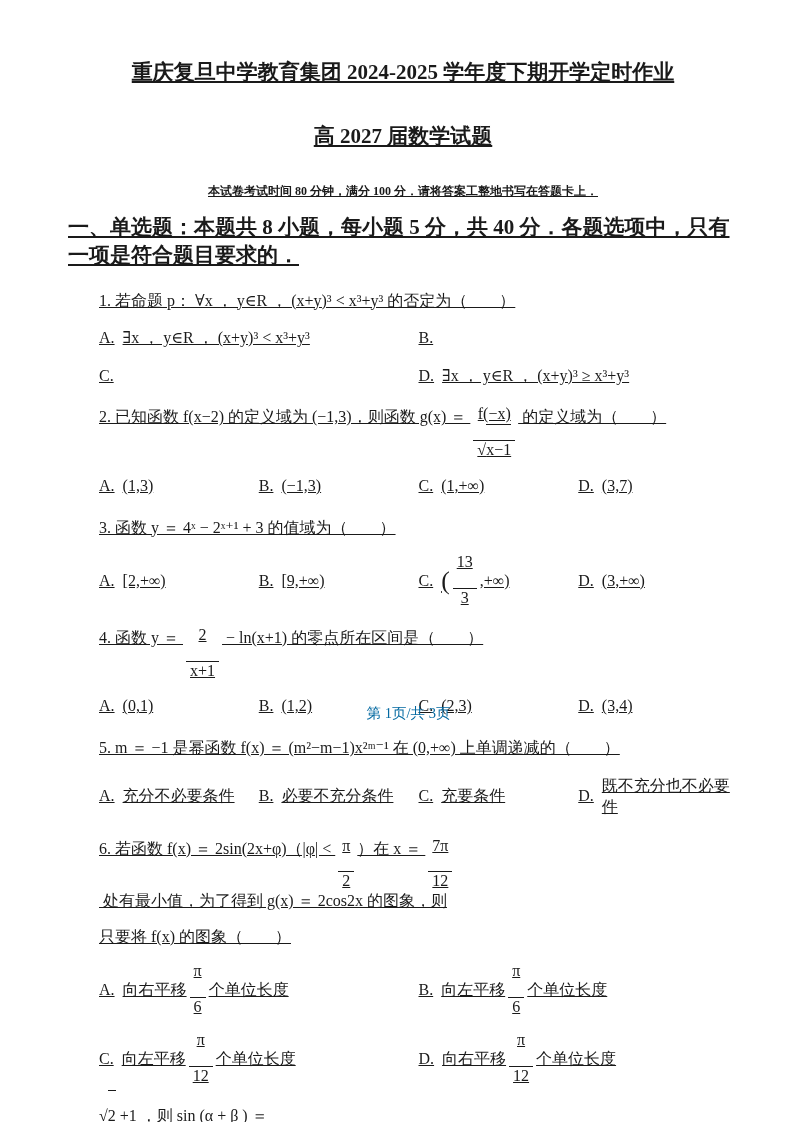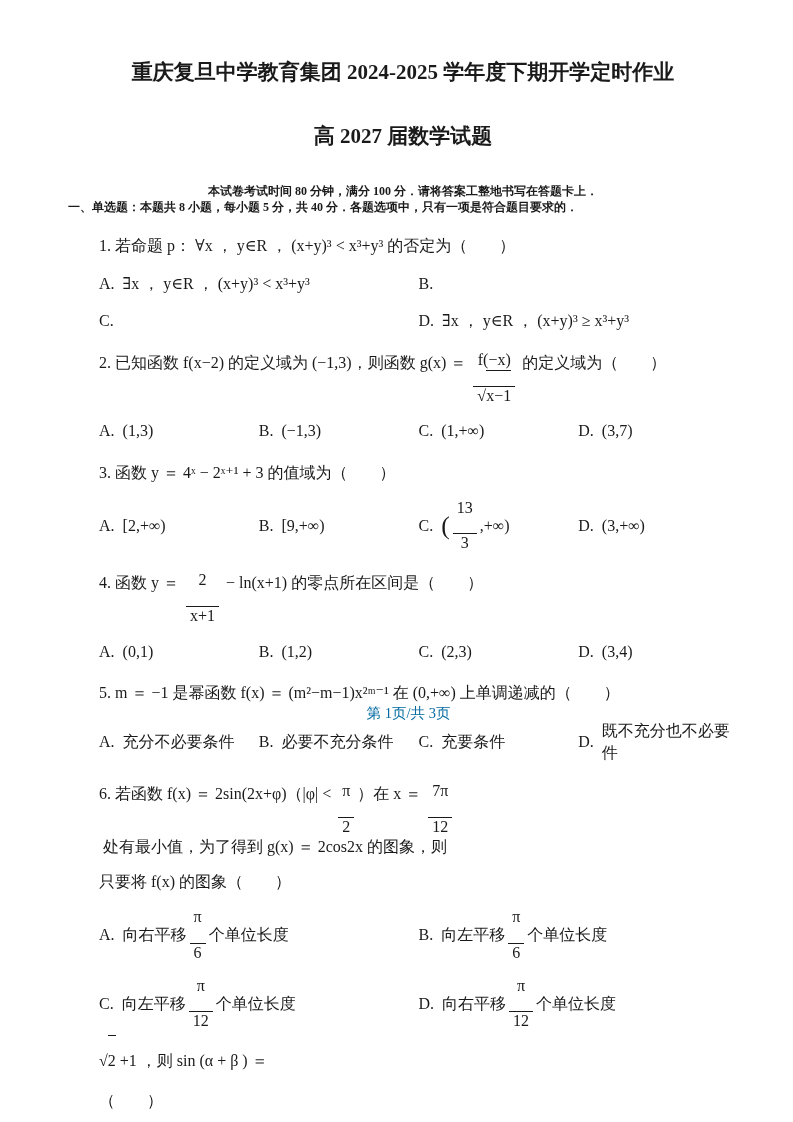--- a/index.html
+++ b/index.html
@@ -3,25 +3,25 @@
 <meta charset="utf-8">
 <style>
   html,body{margin:0;padding:0;}
   body{
     width:793px;height:1122px;
     background:#ffffff;color:#1a1a1a;
     font-family:"Liberation Serif","DejaVu Serif",serif;
     font-size:16px;line-height:1.35;
     overflow:hidden;
   }
-  .page{box-sizing:border-box;width:793px;height:786px;padding:58px 55px 0 68px;position:relative;}
+  .page{box-sizing:border-box;width:793px;height:786px;padding:58px 55px 0 68px;position:relative;text-decoration:underline;}
   .title{font-weight:bold;font-size:21px;text-align:center;margin:0;}
   .title.l2{margin-top:36px;}
   .exam-info{font-weight:bold;text-align:center;margin-top:32px;font-size:12px;}
-  .section-head{font-weight:bold;font-size:12px;}
+  .section-head{font-weight:bold;margin-top:14px;font-size:21px;}
   .q{margin-top:20px;margin-left:31px;}
   .q-stem{display:block;}
   .stemline{display:flex;align-items:flex-start;flex-wrap:wrap;}
   .opt-row{display:flex;margin-top:16px;align-items:center;}
   .cols4 .opt{width:166px;display:flex;align-items:center;}
   .cols2 .opt{width:337px;display:flex;align-items:center;}
   .opt-label{margin-right:8px;}
   .frac{display:inline-flex;flex-direction:column;text-align:center;vertical-align:middle;margin:0 3px;line-height:1.05;}
   .frac .num{display:block;border-bottom:1px solid #1a1a1a;padding:0 4px 17px;}
   .frac .den{display:block;padding:1px 4px 0;}

